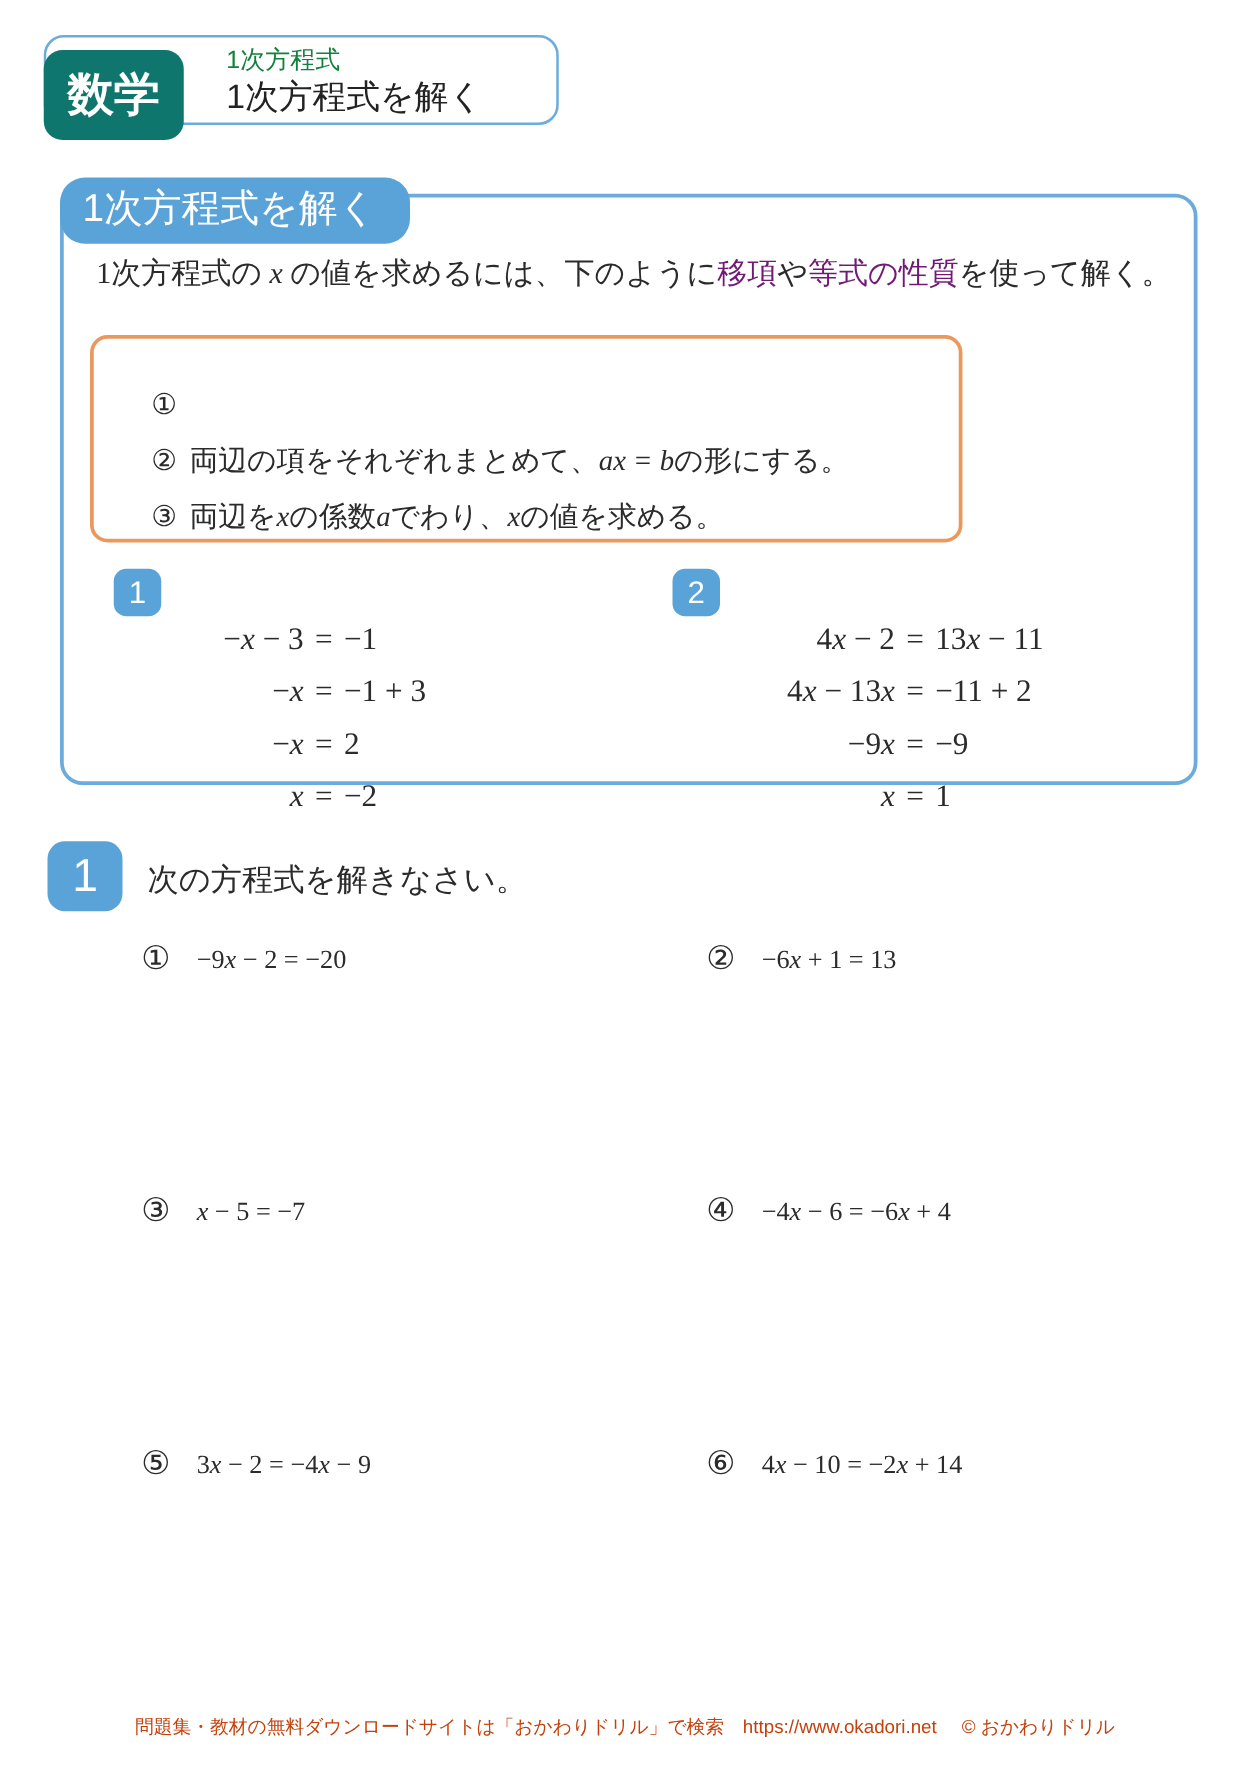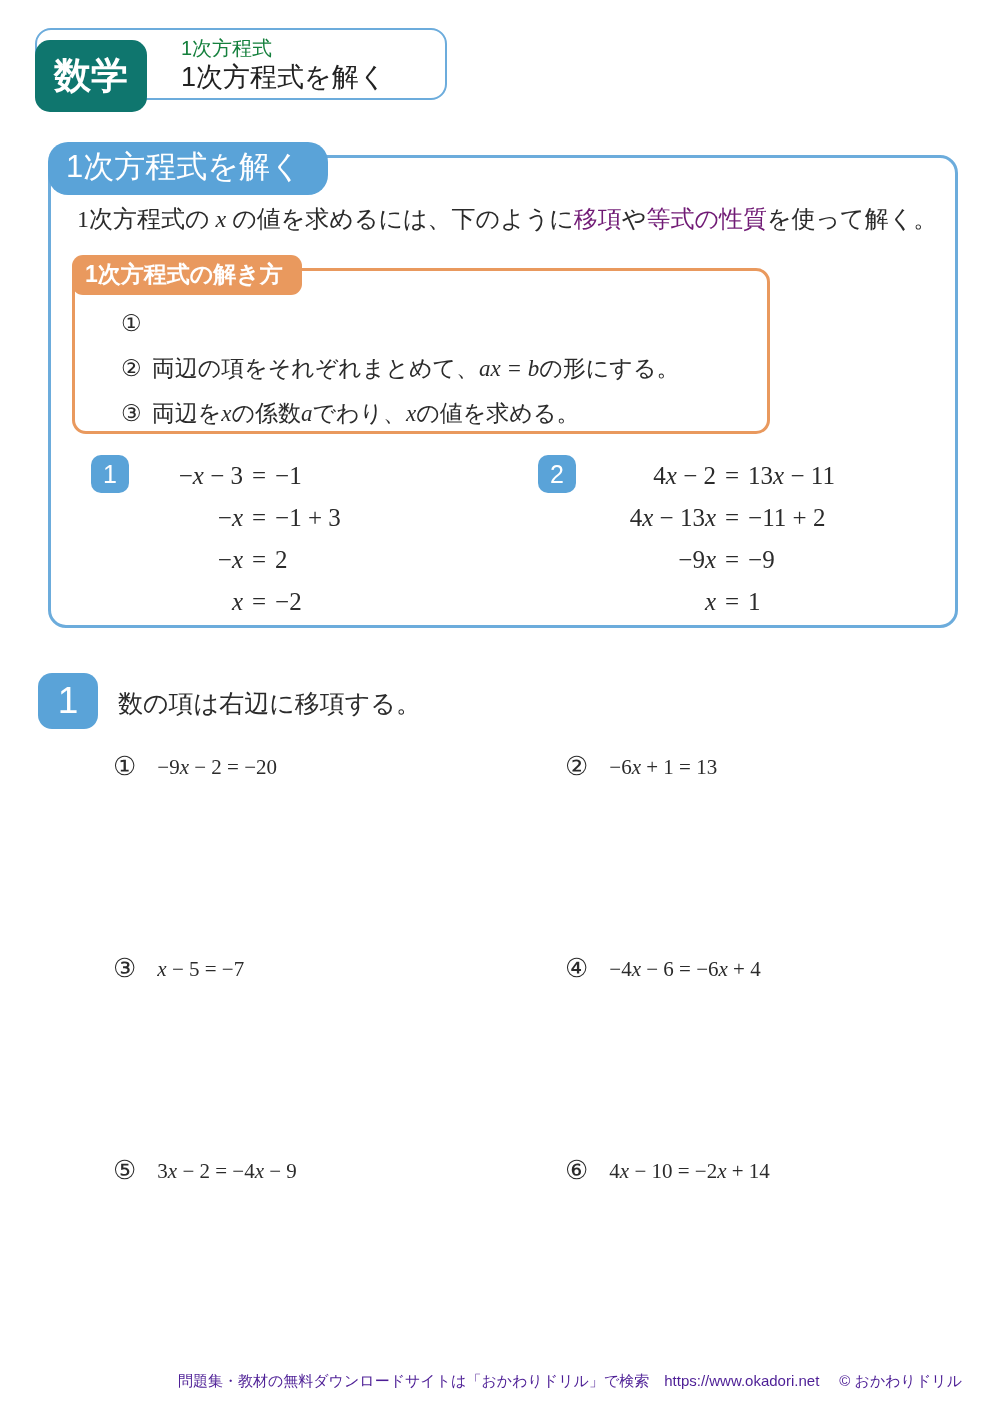--- a/index.html
+++ b/index.html
@@ -59,21 +59,21 @@
 
   
   .example { position:absolute; top:297px; display:flex; align-items:flex-start; }
   .ex1 { left:40px; }
   .ex2 { left:487px; }
   .eq-badge {
     width:38px; height:38px; background:#5aa3d8; border-radius:10px; color:#fff;
     font-size:25px; font-family:"Liberation Sans","DejaVu Sans",sans-serif;
     display:flex; align-items:center; justify-content:center; flex:0 0 auto;
   }
-  .eq-stack { margin-left:26px; }
+  .eq-stack { margin-left:26px;margin-top:36px; }
   .eq-line { height:42px; display:flex; align-items:center; font-size:25px; white-space:nowrap; }
   .eq-lhs { text-align:right; }
   .ex1 .eq-lhs { min-width:88px; }
   .ex2 .eq-lhs { min-width:114px; }
   .eq-sign { padding:0 9px; }
 
   
   .prob-badge {
     position:absolute; left:38px; top:673px; width:60px; height:56px;
     background:#5aa3d8; border-radius:14px; color:#fff; font-size:37px;
@@ -85,23 +85,23 @@
     position:absolute; left:113px; top:750px; width:845px;
     display:grid; grid-template-columns:452px 1fr; grid-auto-rows:202px;
   }
   .problem { display:flex; align-items:flex-start; }
   .p-num { font-size:26px; margin-right:21px; line-height:34px; }
   .p-eq { font-size:21px; line-height:34px; white-space:nowrap; }
 
   
   .footer {
     position:absolute; left:38px; right:38px; top:1372px;
-    display:flex; justify-content:flex-end;
-    font-family:"Liberation Sans","DejaVu Sans",sans-serif;
-    font-size:15px; color:#4c1d95;gap:20px;
+    display:flex; justify-content:center;
+    font-family:"Liberation Sans","DejaVu Sans",sans-serif;
+    font-size:15px; color:#c2410c;gap:20px;
   }
 </style>
 </head>
 <body>
 
 <div class="page">
 
   <div class="header">
     <div class="header-border"></div>
     <div class="subject-badge">数学</div>
@@ -110,21 +110,20 @@
       <div class="header-title">1次方程式を解く</div>
     </div>
   </div>
 
   <div class="main-box">
     <div class="main-tab">1次方程式を解く</div>
 
     <div class="intro"><span>1次方程式の </span><span class="jmath">x</span><span> の値を求めるには、下のように</span><span class="red">移項</span><span>や</span><span class="red">等式の性質</span><span>を使って解く。</span></div>
 
     <div class="method-box">
-      <div class="method-tab">1次方程式の解き方</div>
       <div class="steps">
         <div class="step">
             <span class="step-num">①</span>
           </div>
         <div class="step">
             <span class="step-num">②</span>
             <span>両辺の項をそれぞれまとめて、</span>
             <span class="jmath"><i>ax</i> = <i>b</i></span>
             <span> の形にする。</span>
           </div>
@@ -188,21 +187,21 @@
         <div class="eq-line">
             <span class="eq-lhs"><i>x</i></span>
             <span class="eq-sign">=</span>
             <span class="eq-rhs">1</span>
           </div>
       </div>
     </div>
   </div>
 
   <div class="prob-badge">1</div>
-  <div class="prob-instruction">数の項は右辺に移項する。</div>
+  <div class="prob-instruction">次の方程式を解きなさい。</div>
 
   <div class="problems">
     <div class="problem">
         <span class="p-num">①</span>
         <span class="p-eq">−9<i>x</i> − 2 = −20</span>
       </div>
     <div class="problem">
         <span class="p-num">②</span>
         <span class="p-eq">−6<i>x</i> + 1 = 13</span>
       </div>

